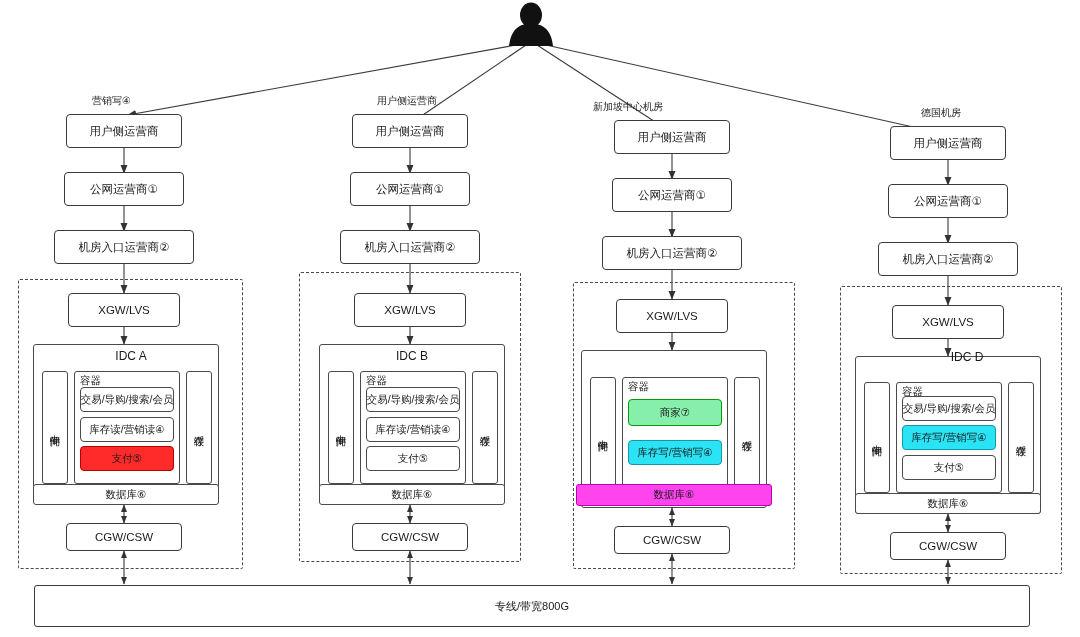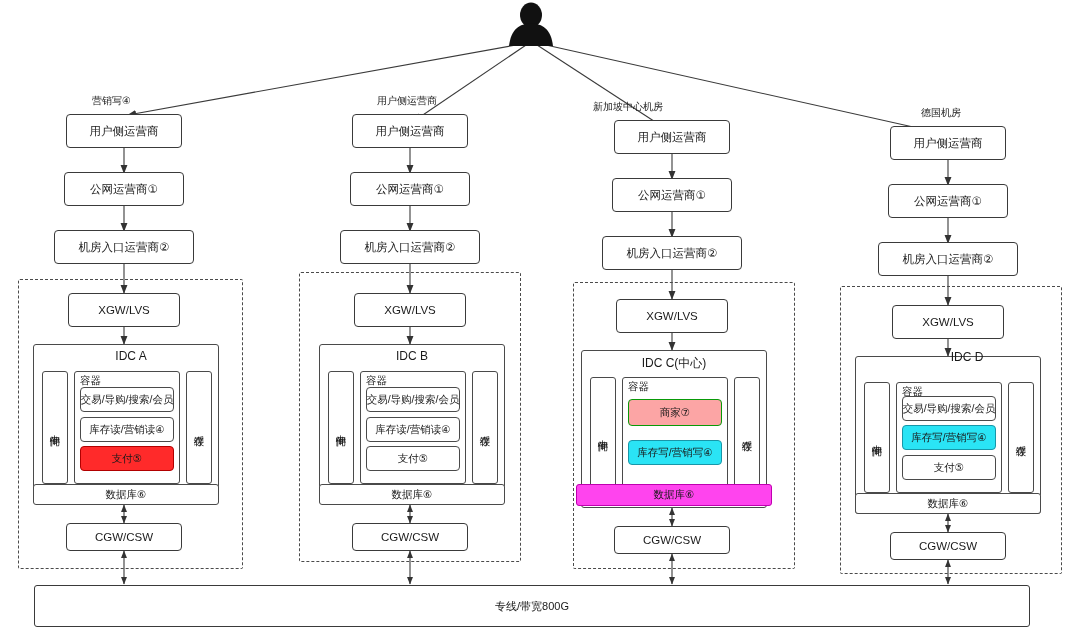--- a/index.html
+++ b/index.html
@@ -250,25 +250,24 @@
 
   <div class="site-label" style="left:545px;top:100px;margin-left:48px;">新加坡中心机房</div>
   <div class="node" style="left:614px;top:120px;width:116px;height:34px;">用户侧运营商</div>
   <div class="node" style="left:612px;top:178px;width:120px;height:34px;">公网运营商①</div>
   <div class="node" style="left:602px;top:236px;width:140px;height:34px;">机房入口运营商②</div>
 
   <div class="dc-dashed" style="left:573px;top:282px;width:222px;height:287px;"></div>
   <div class="node" style="left:616px;top:299px;width:112px;height:34px;">XGW/LVS</div>
 
   <div class="idc-box" style="left:581px;top:350px;width:186px;height:158px;"></div>
-  <div class="idc-title" style="left:581px;width:186px;top:355px;">IDC C(中心)</div>
   <div class="col-box" style="left:590px;top:377px;width:26px;height:111px;">中间件</div>
   <div class="container-box" style="left:622px;top:377px;width:106px;height:111px;"></div>
   <div class="container-label" style="left:628px;top:380px;">容器</div>
-  <div class="svc" style="left:628px;top:399px;width:94px;height:27px;background:#fca5a5;border-color:#089a08;">商家⑦</div>
+  <div class="svc" style="left:628px;top:399px;width:94px;height:27px;background:#86efac;border-color:#089a08;">商家⑦</div>
   <div class="svc" style="left:628px;top:440px;width:94px;height:25px;background:#2ae4f5;border-color:#1896a8;">库存写/营销写④</div>
   <div class="col-box" style="left:734px;top:377px;width:26px;height:111px;">缓存</div>
   <div class="db-bar" style="left:576px;top:484px;width:196px;height:22px;background:#ff44ee;border-color:#c000b0;">数据库⑥</div>
 
   <div class="node" style="left:614px;top:526px;width:116px;height:28px;">CGW/CSW</div>
 
   <div class="site-label" style="left:921px;top:106px;">德国机房</div>
   <div class="node" style="left:890px;top:126px;width:116px;height:34px;">用户侧运营商</div>
   <div class="node" style="left:888px;top:184px;width:120px;height:34px;">公网运营商①</div>
   <div class="node" style="left:878px;top:242px;width:140px;height:34px;">机房入口运营商②</div>

